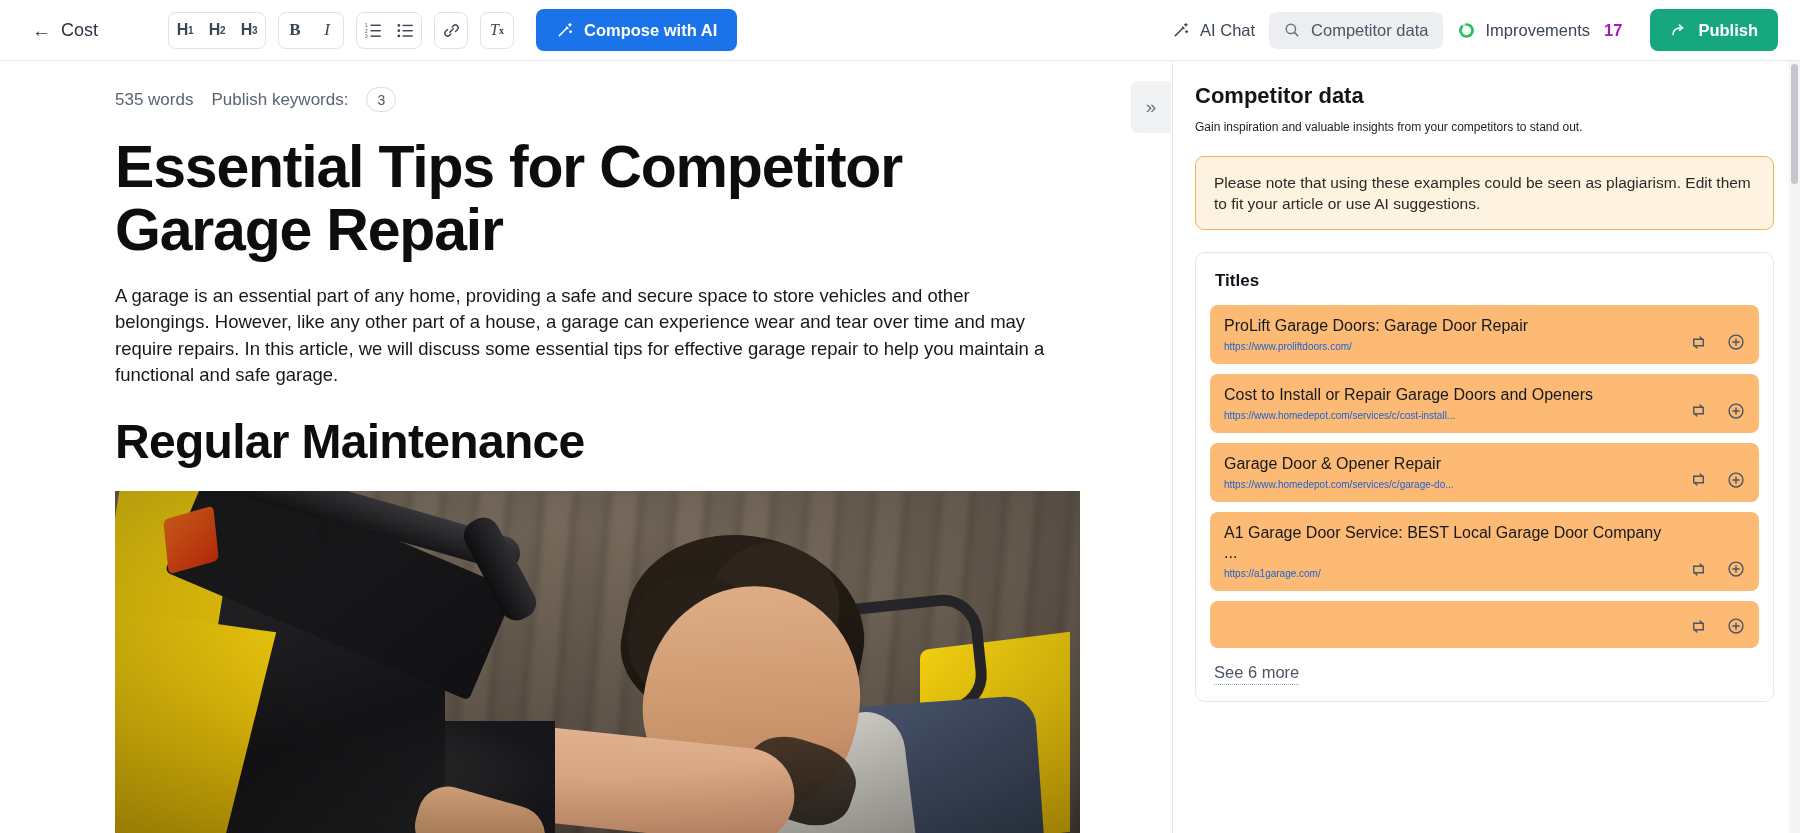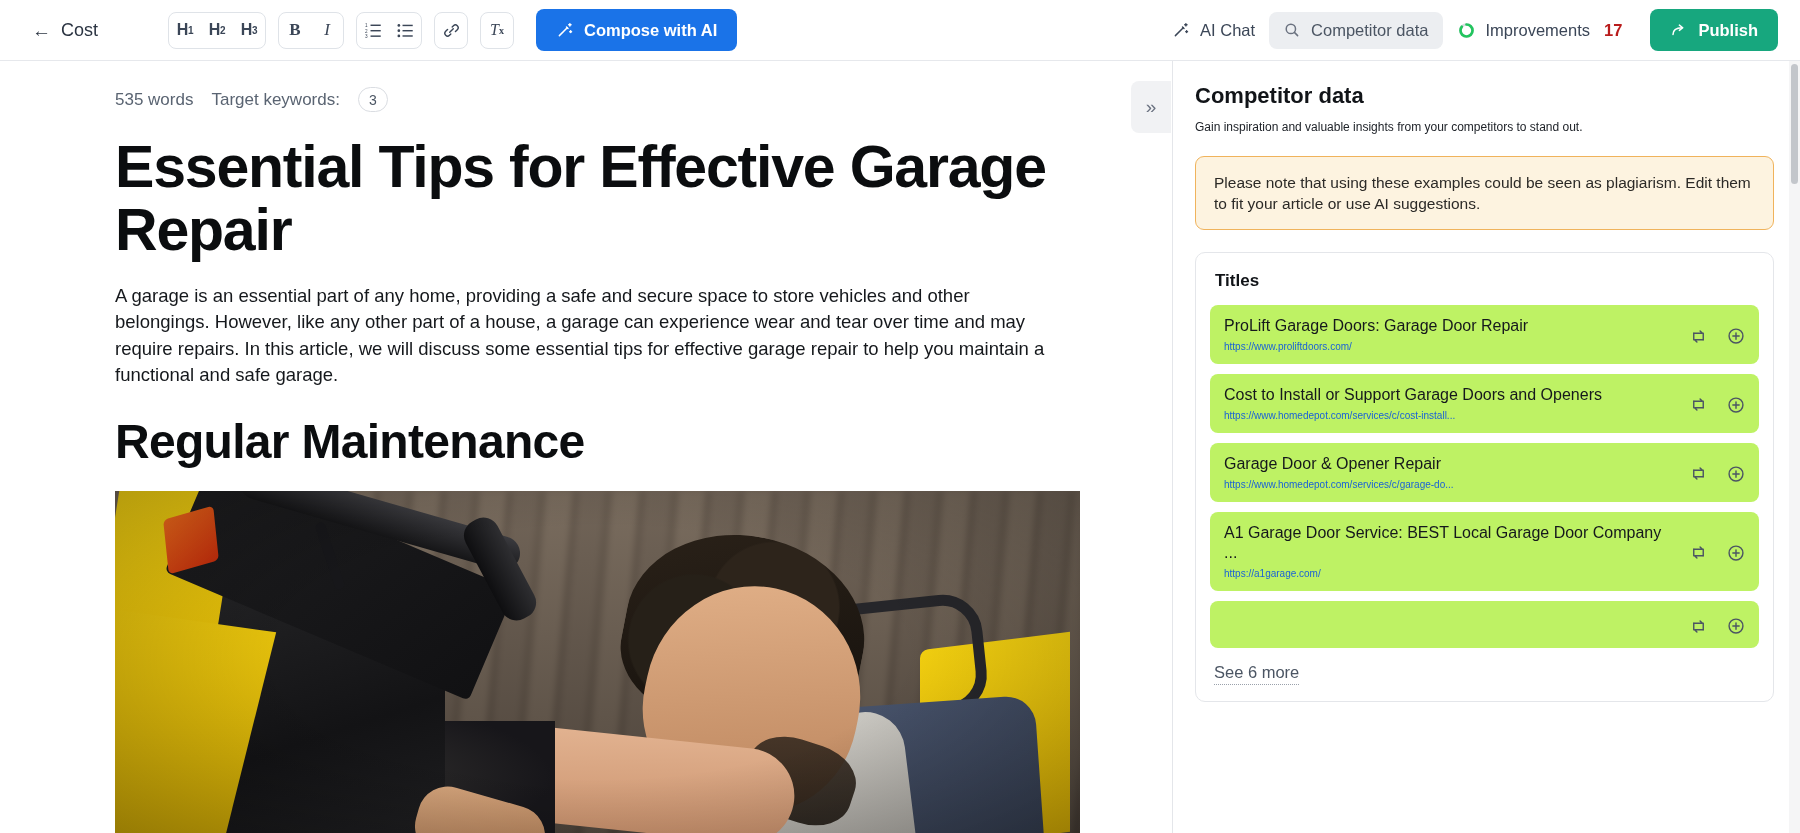--- a/index.html
+++ b/index.html
@@ -68,21 +68,21 @@
   }
   .spacer { flex: 1; }
 
   .hdr-action {
     display: flex; align-items: center; gap: 10px;
     font-size: 16.5px; color: #3b4657;
     padding: 9px 14px; border-radius: 8px;
     cursor: pointer; white-space: nowrap;
   }
   .hdr-action.active { background: #eceef1; color: #4b5563; }
-  .hdr-action .count { font-weight: 700; color: #b91c1c; margin-left: 4px;}
+  .hdr-action .count { font-weight: 700; color: #a21caf; margin-left: 4px;}
   .publish-btn {
     margin-left: 14px;
     height: 42px;
     background: #17a77e;
     color: #fff;
     border-radius: 8px;
     display: flex; align-items: center; gap: 10px;
     padding: 0 20px;
     font-size: 16.5px; font-weight: 700;
     cursor: pointer; border: none;
@@ -319,26 +319,26 @@
     border: 1px solid #e4e6ea;
     border-radius: 10px;
     padding: 16px 14px 12px 14px;
     background: #fff;
   }
   .card-title {
     font-size: 17px; font-weight: 700; color: #111418;
     margin: 2px 0 14px 5px;
   }
   .titem {
-    background: #bef264;
+    background: #fdba74;
     border-radius: 8px;
     padding: 11px 12px 11px 14px;
     margin-bottom: 10px;
     display: flex;
-    align-items: center;
+    align-items: flex-end;
     gap: 10px;
     cursor: pointer;
   }
   .titem-main { flex: 1; min-width: 0; }
   .titem-title {
     font-size: 16px; color: #15181c; line-height: 1.3;
     margin-bottom: 3px;
   }
   .titem-url {
     font-size: 10px; color: #1a62d6; line-height: 1.3;
@@ -494,25 +494,25 @@
   </button>
 </div>
 
 <div class="body-wrap">
 
   <div class="editor-col">
     <div class="editor-inner">
 
       <div class="meta-row">
         <span>535 words</span>
-        <span>Target keywords:</span>
+        <span>Publish keywords:</span>
         <span class="kw-badge">3</span>
       </div>
 
-      <h1 class="doc-title">Essential Tips for Effective Garage Repair</h1>
+      <h1 class="doc-title">Essential Tips for Competitor Garage Repair</h1>
 
       <p class="doc-para">A garage is an essential part of any home, providing a safe and secure space to store vehicles and other belongings. However, like any other part of a house, a garage can experience wear and tear over time and may require repairs. In this article, we will discuss some essential tips for effective garage repair to help you maintain a functional and safe garage.</p>
 
       <h2 class="doc-h2">Regular Maintenance</h2>
 
       <div class="doc-figure">
         <div class="photo">
           <div class="ph-bg"></div>
           <div class="ph-bg2"></div>
           <div class="ph-yellow-r"></div>
@@ -572,21 +572,21 @@
               <svg width="20" height="20" viewBox="0 0 24 24" fill="none" stroke="#4b5563" stroke-width="1.7" stroke-linecap="round">
                 <circle cx="12" cy="12" r="8.3"></circle>
                   <path d="M12 8.2v7.6M8.2 12h7.6"></path>
               </svg>
             </div>
           </div>
         </div>
 
         <div class="titem">
           <div class="titem-main">
-            <div class="titem-title">Cost to Install or Support Garage Doors and Openers</div>
+            <div class="titem-title">Cost to Install or Repair Garage Doors and Openers</div>
             <div class="titem-url">https://www.homedepot.com/services/c/cost-install...</div>
           </div>
           <div class="titem-actions">
             <div class="icon-btn">
               <svg width="19" height="19" viewBox="0 0 24 24" fill="none" stroke="#4b5563" stroke-width="1.8" stroke-linecap="round" stroke-linejoin="round">
                 <path d="M6 8h11l-3-3"></path>
                   <path d="M6 8v8"></path>
                 <path d="M18 16H7l3 3"></path>
                   <path d="M18 16V8"></path>
               </svg>

